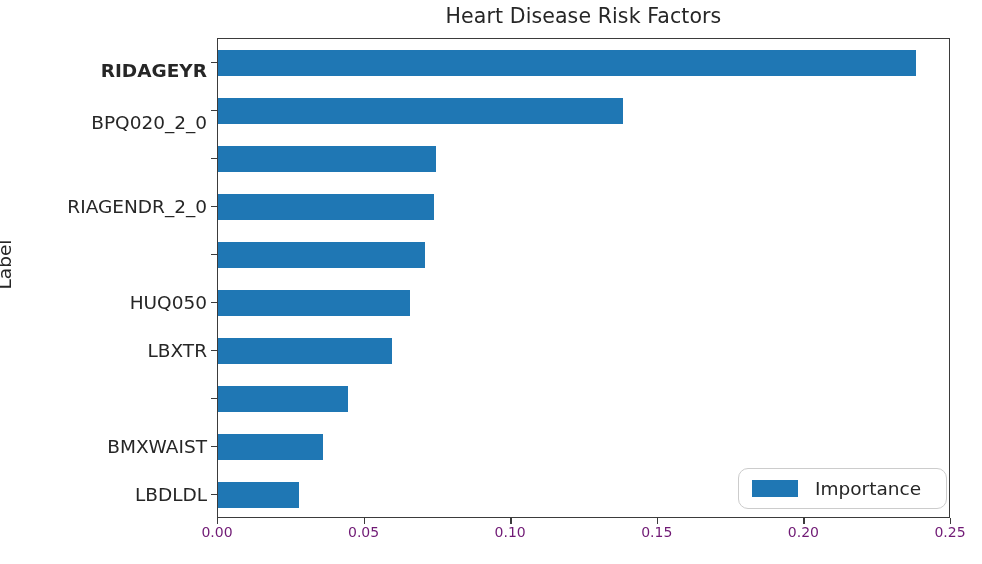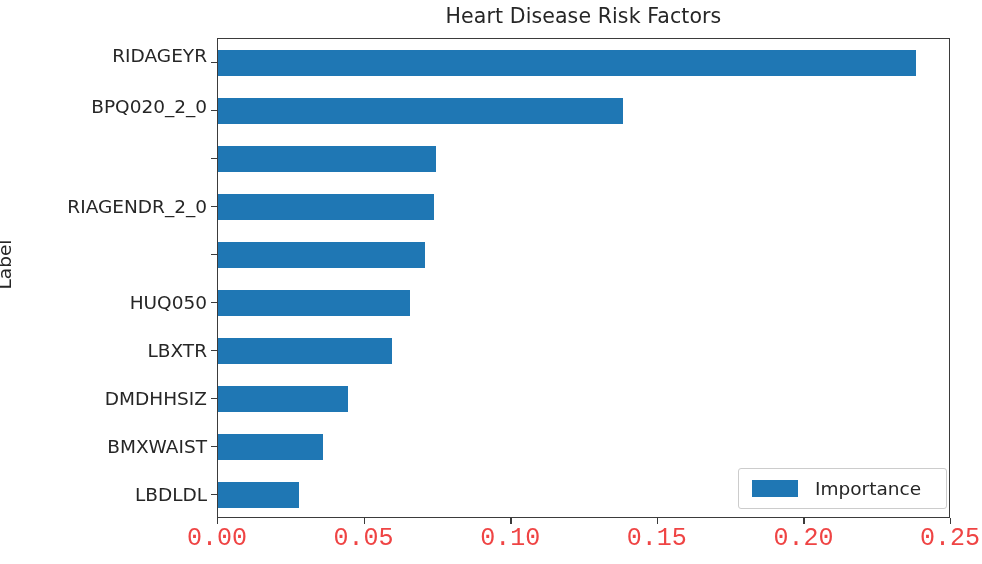--- a/index.html
+++ b/index.html
@@ -76,25 +76,24 @@
   #xtick-labels {
     position: absolute;
     left: 217px;
     top: 524px;
     width: 733px;
     height: 34px;
   }
   .xtick-label {
     position: absolute;
     top: 0;
-    font-size: 25px;
-    color: #ef4444;
+    font-size: 14px;
+    color: #701a75;
     transform: translateX(-50%);
     white-space: nowrap;
-    font-family: Liberation Mono, monospace;
   }
   .xtick-mark {
     position: absolute;
     top: 518px;
     width: 1.4px;
     height: 6px;
     background: #3b3b3b;
   }
   
   #ylabel {
@@ -109,21 +108,21 @@
   }
   
   #legend {
     position: absolute;
     left: 738px;
     top: 468px;
     width: 209px;
     height: 41px;
     background: #ffffff;
     border: 1px solid #cccccc;
-    border-radius: 3px;
+    border-radius: 10px;
     box-sizing: border-box;
     display: flex;
     align-items: center;
     padding-left: 13px;
   }
   #legend-swatch {
     width: 46px;
     height: 17px;
     background: #1f77b4;
     flex: 0 0 auto;
@@ -138,26 +137,25 @@
 </head>
 <body>
 
 <div id="figure">
 
   <div id="chart-title">Heart Disease Risk Factors</div>
 
   <div id="ylabel">Label</div>
 
   <div id="ytick-labels">
-      <div class="ytick-label" style="top: 17px;">RIDAGEYR</div>
-      <div class="ytick-label" style="top: 68px;">BPQ020_2_0</div>
+      <div class="ytick-label" style="top: 32px; font-weight: bold;">RIDAGEYR</div>
+      <div class="ytick-label" style="top: 84px;">BPQ020_2_0</div>
       <div class="ytick-label" style="top: 168px;">RIAGENDR_2_0</div>
       <div class="ytick-label" style="top: 264px;">HUQ050</div>
       <div class="ytick-label" style="top: 312px;">LBXTR</div>
-      <div class="ytick-label" style="top: 360px;">DMDHHSIZ</div>
       <div class="ytick-label" style="top: 408px;">BMXWAIST</div>
       <div class="ytick-label" style="top: 456px;">LBDLDL</div>
     </div>
 
   <div id="plot-area">
     <div id="bars-container">
         <div class="bar" style="width: 697.816px; top: 11px; background: rgb(31, 119, 180);"></div>
         <div class="bar" style="width: 404.616px; top: 59px; background: rgb(31, 119, 180);"></div>
         <div class="bar" style="width: 218.434px; top: 107px; background: rgb(31, 119, 180);"></div>
         <div class="bar" style="width: 215.502px; top: 155px; background: rgb(31, 119, 180);"></div>

